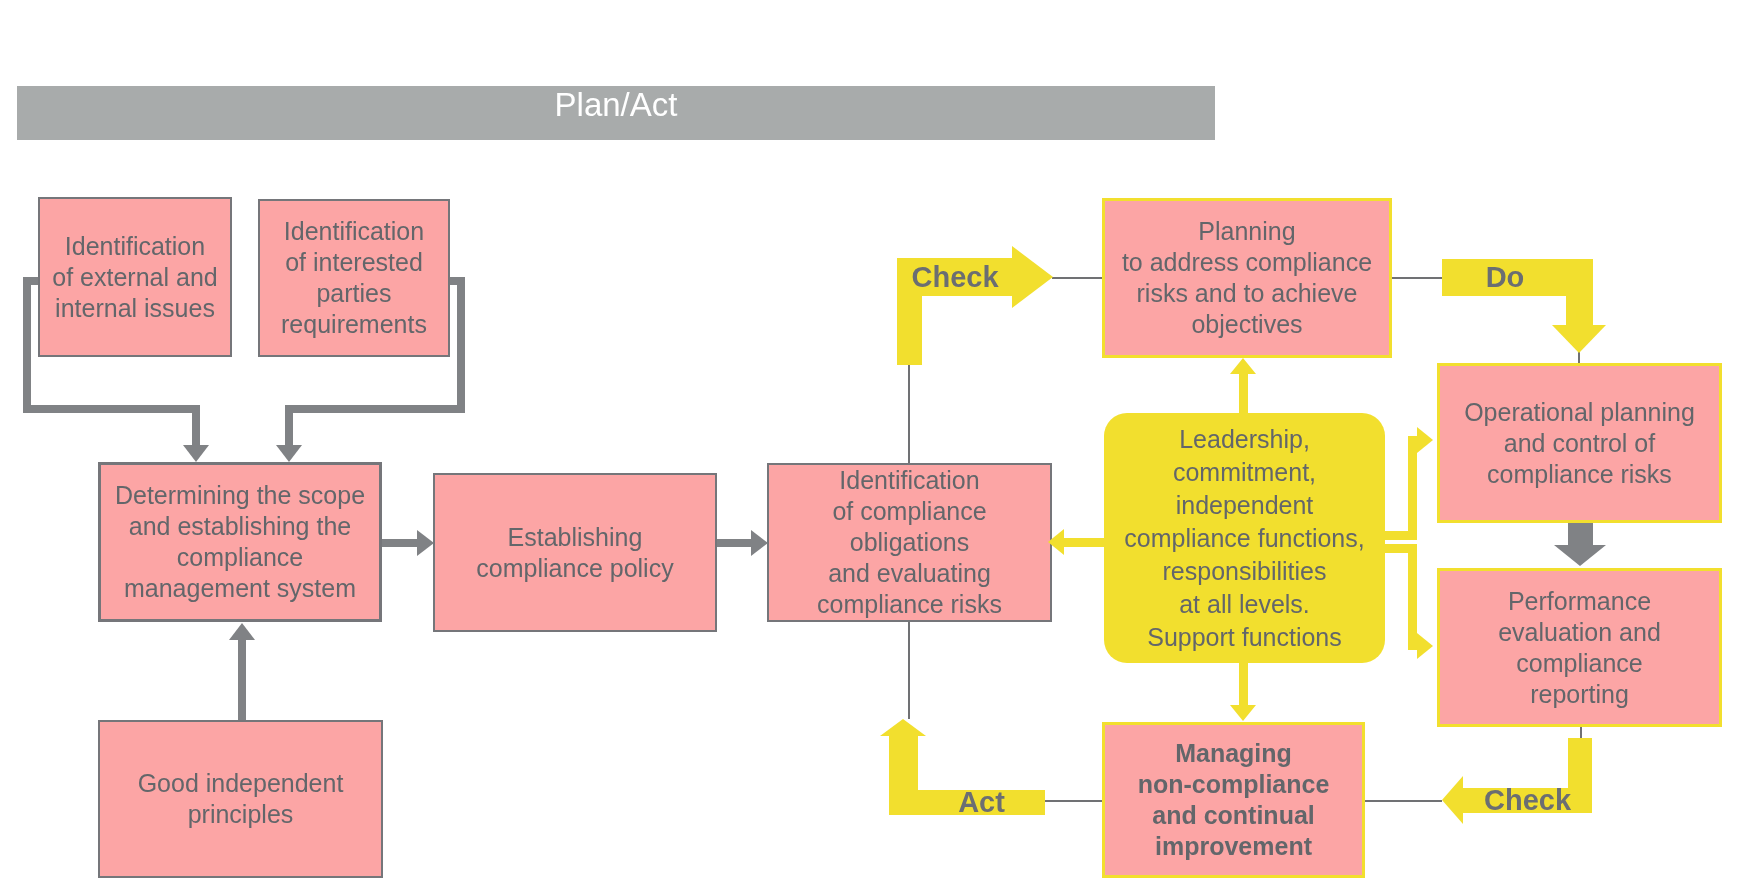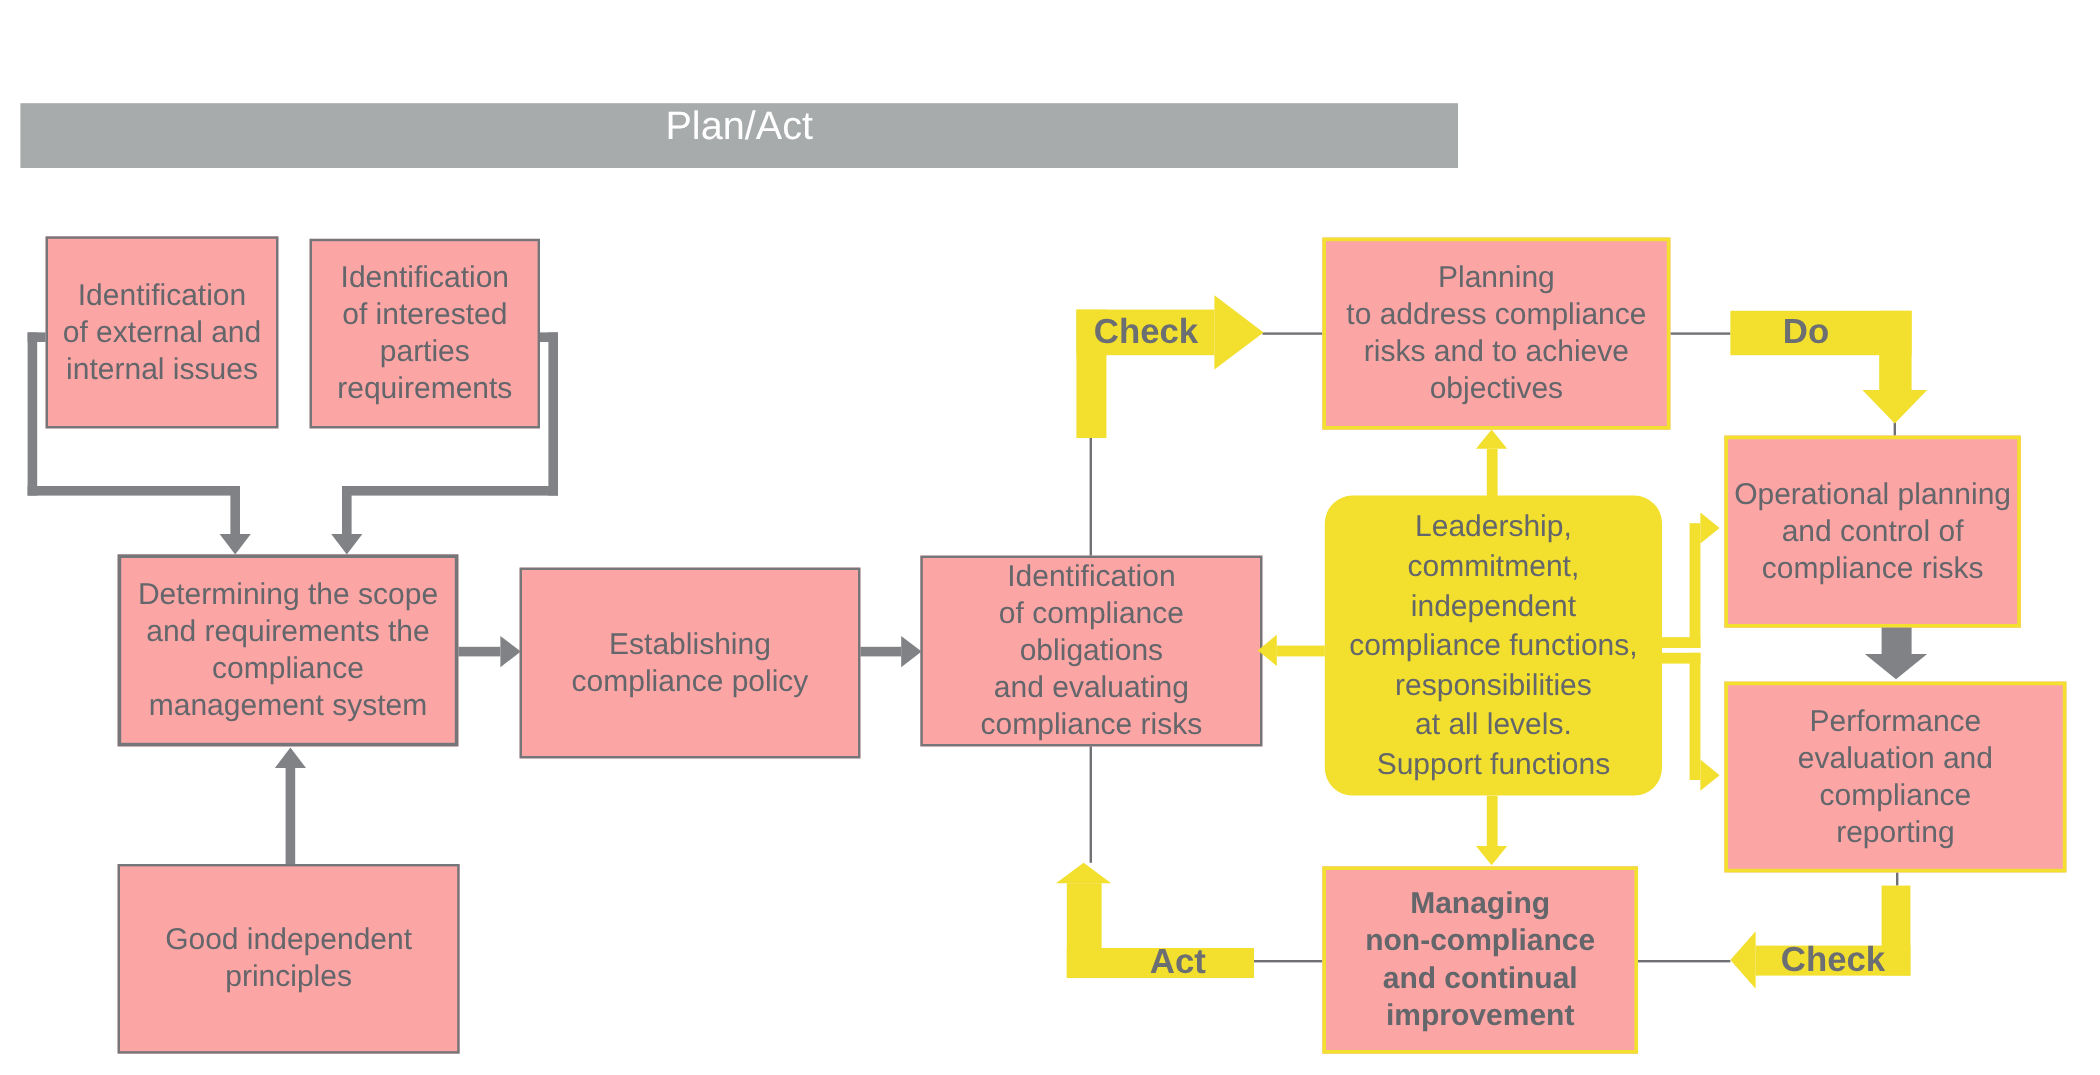--- a/index.html
+++ b/index.html
@@ -75,21 +75,21 @@
   <div class="tri g-down" style="left:183px;top:445px;"></div>
 
   <div class="abs seg" style="left:450px;top:277px;width:15px;height:8px;"></div>
   <div class="abs seg" style="left:457px;top:277px;width:8px;height:136px;"></div>
   <div class="abs seg" style="left:285px;top:405px;width:180px;height:8px;"></div>
   <div class="abs seg" style="left:285px;top:405px;width:8px;height:41px;"></div>
   <div class="tri g-down" style="left:276px;top:445px;"></div>
 
   <div class="abs box b-gray3" style="left:98px;top:462px;width:284px;height:160px;">
     <span class="lbl">Determining the scope
-and requirements the
+and establishing the
 compliance
 management system</span>
   </div>
   <div class="abs box b-gray" style="left:433px;top:463px;width:284px;height:159px;margin-top:10px;">
     <span class="lbl">Establishing
 compliance policy</span>
   </div>
   <div class="abs box b-gray" style="left:98px;top:720px;width:285px;height:158px;">
     <span class="lbl">Good independent
 principles</span>
@@ -146,21 +146,21 @@
   </div>
   <div class="abs box b-fillyellow" style="left:1104px;top:413px;width:281px;height:250px;border-radius:23px;">
     <span class="lbl">Leadership,
 commitment,
 independent
 compliance functions,
 responsibilities
 at all levels.
 Support functions</span>
   </div>
-  <div class="abs box b-yellow" style="left:1437px;top:363px;width:247px;height:160px;">
+  <div class="abs box b-yellow" style="left:1437px;top:363px;width:285px;height:160px;">
     <span class="lbl">Operational planning
 and control of
 compliance risks</span>
   </div>
   <div class="abs box b-yellow" style="left:1437px;top:568px;width:285px;height:159px;">
     <span class="lbl">Performance
 evaluation and
 compliance
 reporting</span>
   </div>

